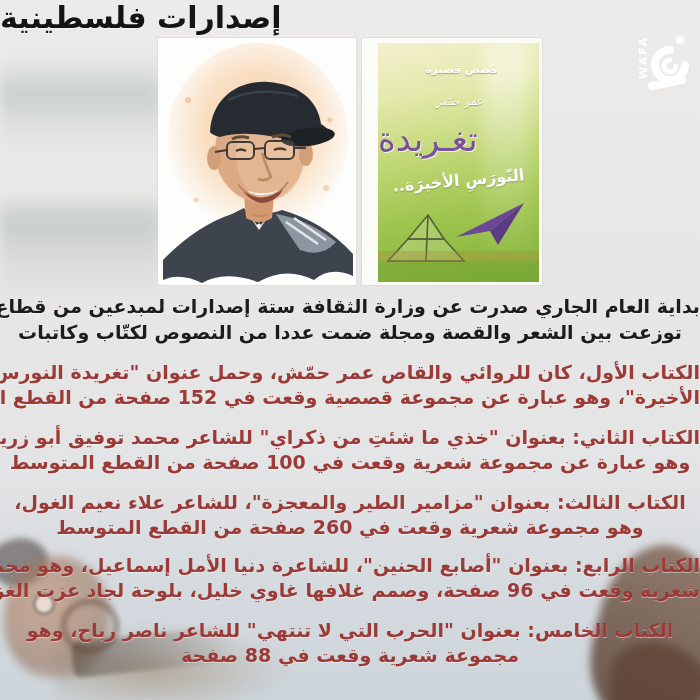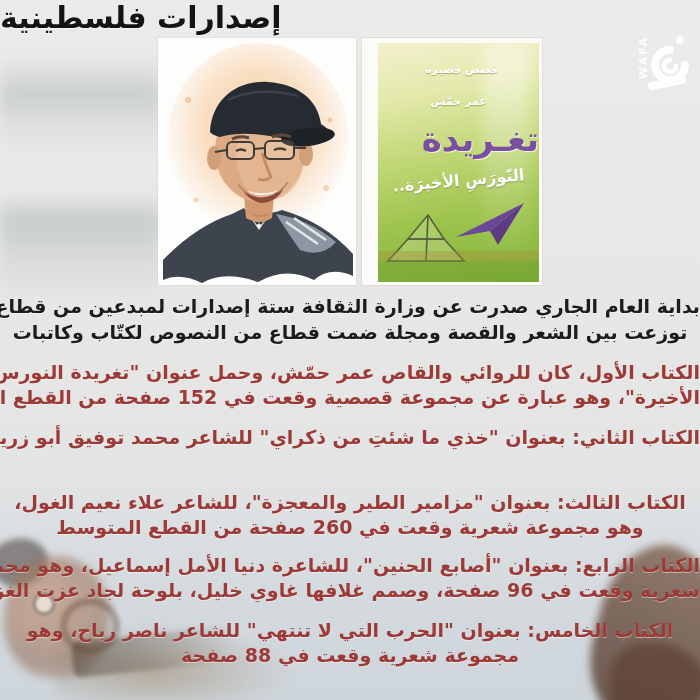--- a/index.html
+++ b/index.html
@@ -44,24 +44,24 @@
     box-shadow:0 0 0 1px rgba(0,0,0,.04);}
   .cover{position:absolute;left:362px;top:38px;width:180px;height:247px;background:#fbfbf8;
     box-shadow:0 0 0 1px rgba(0,0,0,.05);}
   .cover-inner{position:absolute;left:16px;top:5px;right:3px;bottom:3px;overflow:hidden;
     background:linear-gradient(170deg,#f3f0cf 0%,#e4e9ab 22%,#c2d878 45%,#9ec44d 70%,#7fb235 100%);}
   .cover-sheen{position:absolute;right:8px;top:0;width:48px;height:100%;filter:blur(8px);
     background:linear-gradient(180deg,rgba(255,255,255,.5),rgba(255,255,255,.15) 60%,rgba(255,255,255,0));}
   .cover-genre{position:absolute;top:20px;left:0;right:0;text-align:center;direction:rtl;
     color:#fff;font-size:11px;font-weight:bold;text-shadow:0 1px 1px rgba(90,110,40,.5);margin-left:6px;}
   .cover-author{position:absolute;top:52px;left:0;right:0;text-align:center;direction:rtl;
-    color:#fff;font-size:11px;font-weight:bold;text-shadow:0 1px 1px rgba(90,110,40,.5);}
-  .cover-title{position:absolute;top:76px;left:0;right:0;text-align:right;direction:rtl;
-    font-size:34px;font-weight:bold;color:var(--cover-purple,#7b4fa0);
-    text-shadow:1px 1px 0 rgba(255,255,255,.7);margin-left:8px;}
+    color:#fff;font-size:11px;font-weight:normal;text-shadow:0 1px 1px rgba(90,110,40,.5);}
+  .cover-title{position:absolute;top:76px;left:0;right:0;text-align:left;direction:rtl;
+    font-size:34px;font-weight:normal;color:var(--cover-purple,#7b4fa0);
+    text-shadow:1px 1px 0 rgba(255,255,255,.7);}
   .cover-sub{position:absolute;top:128px;left:0;right:0;text-align:center;direction:rtl;
     font-size:16px;font-weight:bold;color:#fff;transform:rotate(-5deg);
     text-shadow:0 1px 1px rgba(90,110,40,.5);}
   .cover-art{position:absolute;left:0;top:0;width:100%;height:100%;}
 
   .txt{position:absolute;left:0;right:0;text-align:center;direction:rtl;font-weight:bold;}
   .txt .line{white-space:nowrap;}
   .intro{top:293px;font-size:19px;line-height:26px;color:#1c1c1c;
     text-shadow:0 1px 0 rgba(255,255,255,.5);}
   .book{font-size:19px;line-height:25px;color:var(--body-text,#9c3a37);
@@ -173,29 +173,30 @@
       </svg>
       <div class="cover-genre">قصص قصيرة</div>
       <div class="cover-author">عمر حمّش</div>
       <div class="cover-title">تغـريدة</div>
       <div class="cover-sub">النّورَسِ الأخيرَة..</div>
     </div>
   </div>
 
   <div class="txt intro">
     <div class="line">بداية العام الجاري صدرت عن وزارة الثقافة ستة إصدارات لمبدعين من قطاع غزة</div>
-    <div class="line">توزعت بين الشعر والقصة ومجلة ضمت قطاع من النصوص لكتّاب وكاتبات</div>
+    <div class="line">توزعت بين الشعر والقصة ومجلة ضمت عددا من النصوص لكتّاب وكاتبات</div>
   </div>
 
   <div class="txt book b0">
     <div class="line">الكتاب الأول، كان للروائي والقاص عمر حمّش، وحمل عنوان "تغريدة النورس</div>
     <div class="line">الأخيرة"، وهو عبارة عن مجموعة قصصية وقعت في 152 صفحة من القطع المتوسط</div>
   </div>
   <div class="txt book b1">
     <div class="line">الكتاب الثاني: بعنوان "خذي ما شئتِ من ذكراي" للشاعر محمد توفيق أبو زريق،</div>
+    <div class="line">وهو عبارة عن مجموعة شعرية وقعت في 100 صفحة من القطع المتوسط</div>
   </div>
   <div class="txt book b2">
     <div class="line">الكتاب الثالث: بعنوان "مزامير الطير والمعجزة"، للشاعر علاء نعيم الغول،</div>
     <div class="line">وهو مجموعة شعرية وقعت في 260 صفحة من القطع المتوسط</div>
   </div>
   <div class="txt book b3">
     <div class="line">الكتاب الرابع: بعنوان "أصابع الحنين"، للشاعرة دنيا الأمل إسماعيل، وهو مجموعة</div>
     <div class="line">شعرية وقعت في 96 صفحة، وصمم غلافها غاوي خليل، بلوحة لجاد عزت الغزاوي</div>
   </div>
   <div class="txt book b4">

